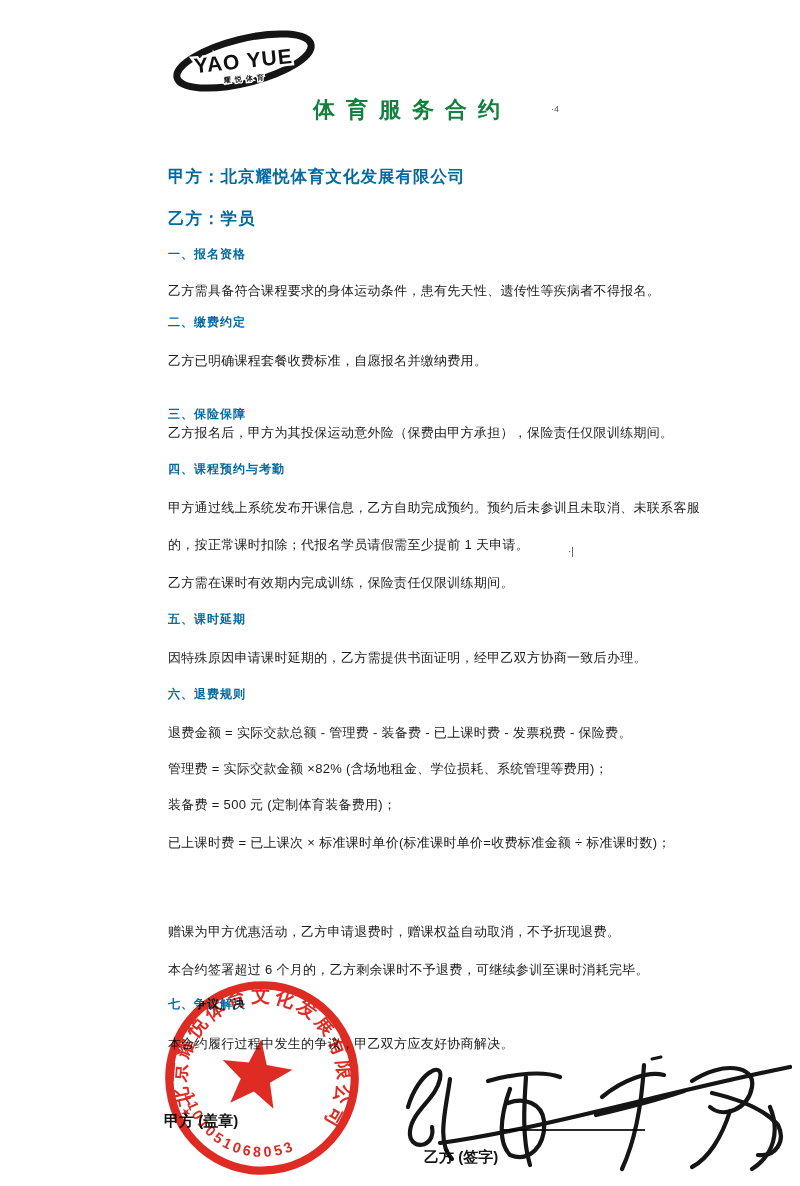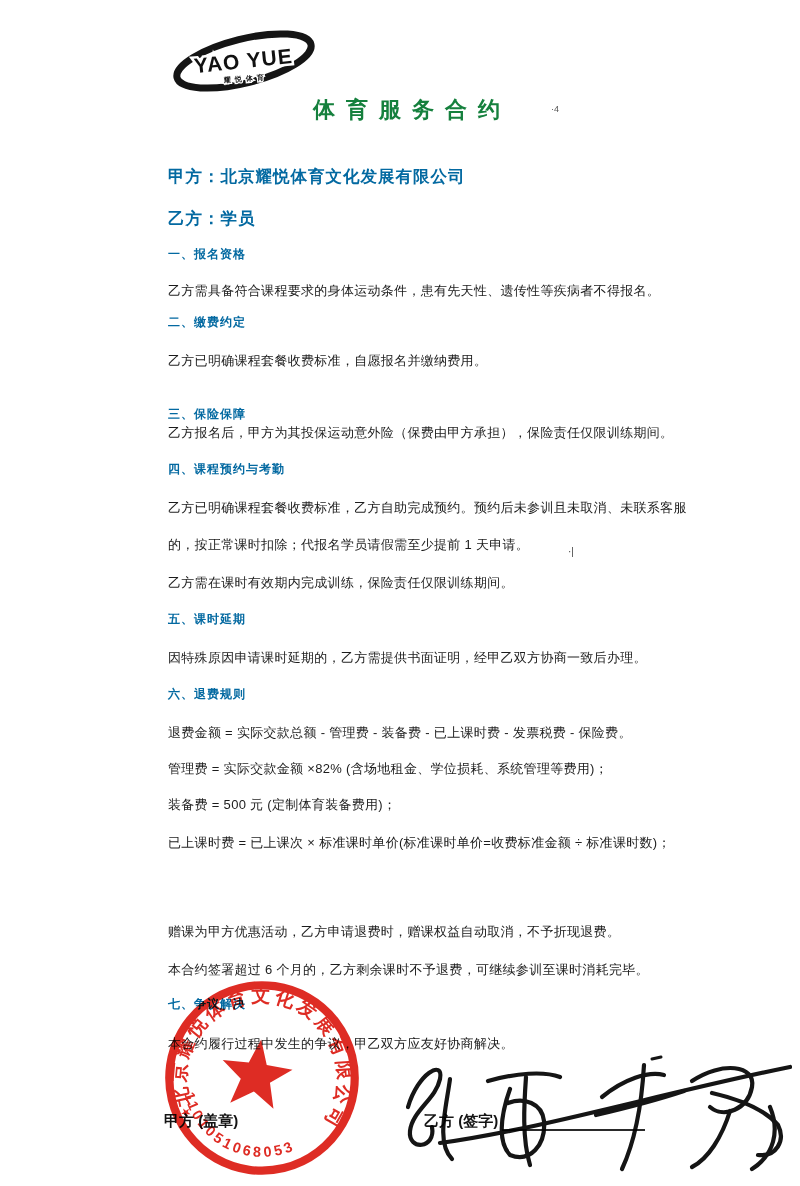--- a/index.html
+++ b/index.html
@@ -42,37 +42,37 @@
 
   <div class="line party" style="top:166px">甲方：北京耀悦体育文化发展有限公司</div>
   <div class="line party" style="top:208px">乙方：学员</div>
   <div class="line heading" style="top:246px">一、报名资格</div>
   <div class="line body" style="top:282px">乙方需具备符合课程要求的身体运动条件，患有先天性、遗传性等疾病者不得报名。</div>
   <div class="line heading" style="top:314px">二、缴费约定</div>
   <div class="line body" style="top:352px">乙方已明确课程套餐收费标准，自愿报名并缴纳费用。</div>
   <div class="line heading" style="top:406px">三、保险保障</div>
   <div class="line body" style="top:424px">乙方报名后，甲方为其投保运动意外险（保费由甲方承担），保险责任仅限训练期间。</div>
   <div class="line heading" style="top:461px">四、课程预约与考勤</div>
-  <div class="line body" style="top:499px">乙方已明确课程套餐收费标准，乙方自助完成预约。预约后未参训且未取消、未联系客服</div>
+  <div class="line body" style="top:499px">甲方通过线上系统发布开课信息，乙方自助完成预约。预约后未参训且未取消、未联系客服</div>
   <div class="line body" style="top:536px">的，按正常课时扣除；代报名学员请假需至少提前 1 天申请。</div>
   <div class="line body" style="top:574px">乙方需在课时有效期内完成训练，保险责任仅限训练期间。</div>
   <div class="line heading" style="top:611px">五、课时延期</div>
   <div class="line body" style="top:649px">因特殊原因申请课时延期的，乙方需提供书面证明，经甲乙双方协商一致后办理。</div>
   <div class="line heading" style="top:686px">六、退费规则</div>
   <div class="line body" style="top:724px">退费金额 = 实际交款总额 - 管理费 - 装备费 - 已上课时费 - 发票税费 - 保险费。</div>
   <div class="line body" style="top:760px">管理费 = 实际交款金额 ×82% (含场地租金、学位损耗、系统管理等费用)；</div>
   <div class="line body" style="top:796px">装备费 = 500 元 (定制体育装备费用)；</div>
   <div class="line body" style="top:834px">已上课时费 = 已上课次 × 标准课时单价(标准课时单价=收费标准金额 ÷ 标准课时数)；</div>
   <div class="line body" style="top:923px">赠课为甲方优惠活动，乙方申请退费时，赠课权益自动取消，不予折现退费。</div>
   <div class="line body" style="top:961px">本合约签署超过 6 个月的，乙方剩余课时不予退费，可继续参训至课时消耗完毕。</div>
   <div class="line heading" style="top:996px">七、争议解决</div>
   <div class="line body" style="top:1035px">本合约履行过程中发生的争议，甲乙双方应友好协商解决。</div>
 
   <div class="label" style="left:164px;top:1112px;">甲方 (盖章)</div>
-  <div class="label" style="left:424px;top:1112px;">乙方 (签字)</div>
+  <div class="label" style="left:424px;top:1148px;">乙方 (签字)</div>
   <div class="sign-underline"></div>
 
   <svg class="stamp" viewBox="0 0 200 200">
     <g transform="rotate(8 100 100)" fill="#dd2018" stroke="none">
       <circle cx="100" cy="100" r="90" fill="none" stroke="#dd2018" stroke-width="8"></circle>
       <path id="arcTop" d="M 35.9,137 A 74,74 0 1 1 164.1,137" fill="none"></path>
       <text font-size="18.5" font-weight="bold" fill="#dd2018" letter-spacing="3.5">
         <textPath href="#arcTop" startOffset="2">北京耀悦体育文化发展有限公司</textPath>
       </text>
       <path id="arcBottom" d="M 24,112 A 77,77 0 0 0 176,112" fill="none"></path>

